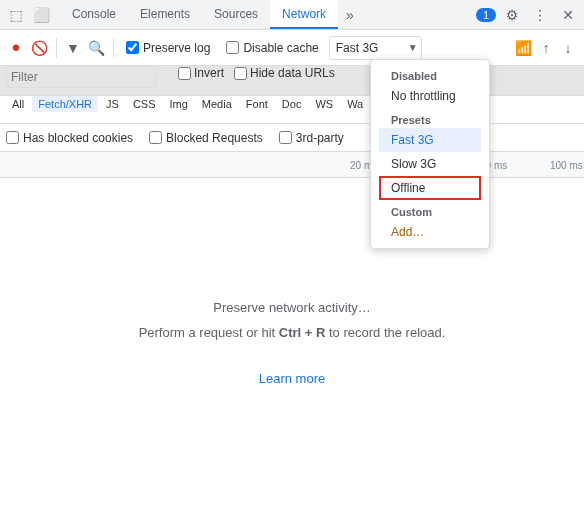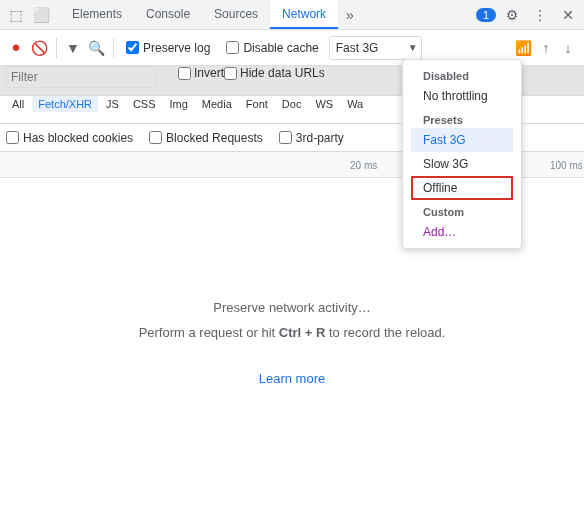--- a/index.html
+++ b/index.html
@@ -197,20 +197,21 @@
     .filter-input {
       border: none;
       outline: none;
       font-size: 12px;
       width: 100%;
       background: transparent;
     }
     .filter-checkbox-group {
       display: flex;
       align-items: center;
+      gap: 10px;
       flex: 1;
       padding-left: 16px;
     }
     .filter-checkbox-group label {
       display: flex;
       align-items: center;
       gap: 3px;
       font-size: 12px;
       color: #333;
       cursor: pointer;
@@ -318,21 +319,20 @@
       position: absolute;
       top: 59px;
       left: 370px;
       width: 120px;
       background: #fff;
       border: 1px solid #dadce0;
       border-radius: 4px;
       box-shadow: 0 2px 8px rgba(0,0,0,0.2);
       z-index: 200;
       padding: 4px 8px;
-      margin-left: 32px;
     }
     .dropdown-section-header {
       padding: 6px 12px 2px;
       font-size: 11px;
       font-weight: 600;
       color: #5f6368;
     }
     .dropdown-item {
       padding: 5px 12px;
       font-size: 12px;
@@ -344,37 +344,37 @@
     .dropdown-item.selected {
       background: #e8f0fe;
       color: #1a73e8;
       font-weight: 500;
     }
     .dropdown-item.offline-item {
       outline: 2px solid #d93025;
       outline-offset: -2px;
     }
     .dropdown-item.add {
-      color: #a21caf;
+      color: #a16207;
     }
   </style>
 </head>
 <body>
 
 <div class="tab-bar">
   <div class="tab-icons">
     <button class="tab-icon-btn">⬚</button>
     <button class="tab-icon-btn">⬜</button>
   </div>
   <div class="tabs">
     <div class="tab">
-      <span>Elements</span>
+      <span>Console</span>
     </div>
     <div class="tab">
-      <span>Console</span>
+      <span>Elements</span>
     </div>
     <div class="tab">
       <span>Sources</span>
     </div>
     <div class="tab active">
       <span>Network</span>
     </div>
     <div class="tab-more">»</div>
   </div>
   <div class="tab-right">

